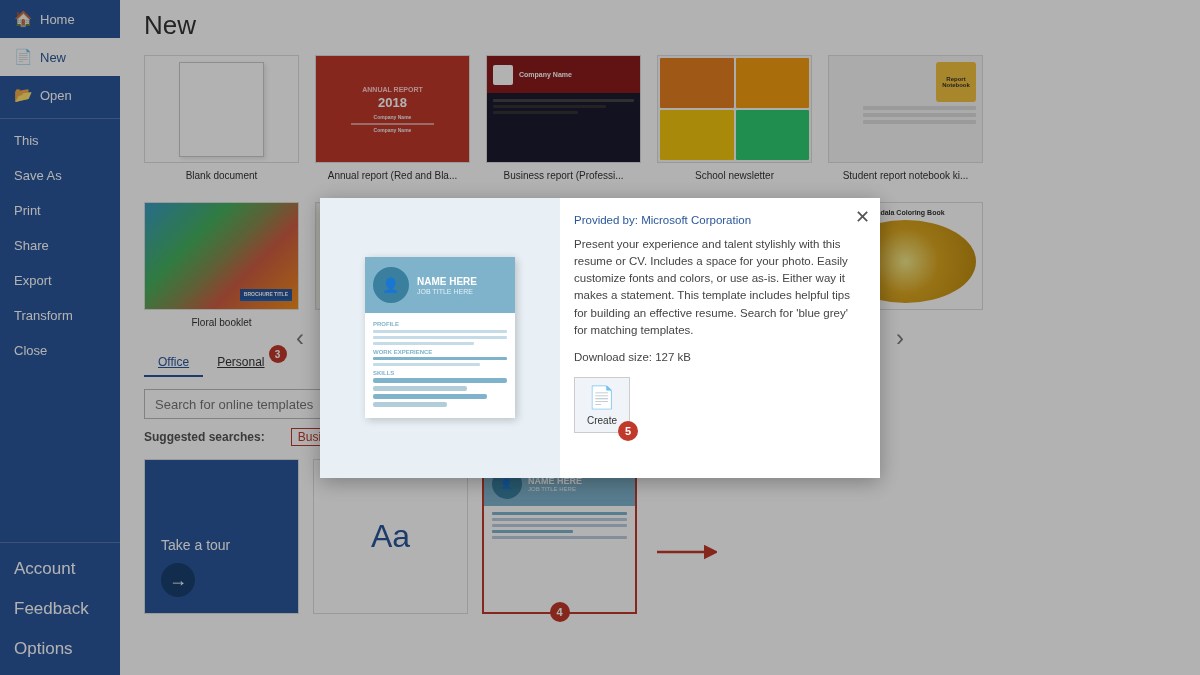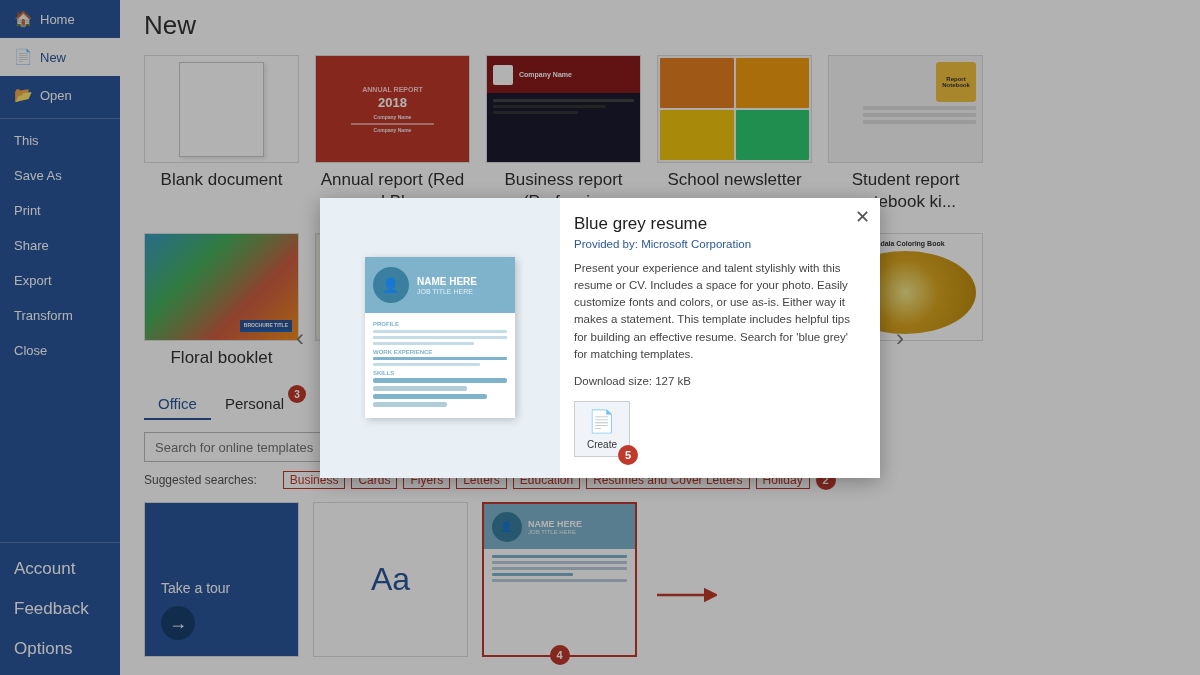--- a/index.html
+++ b/index.html
@@ -68,21 +68,21 @@
       border: 1px solid #ddd;
       overflow: hidden;
       display: flex;
       align-items: center;
       justify-content: center;
       background: #f8f8f8;
       margin-bottom: 6px;
     }
     .template-thumb.blank { background: #fff; }
     .template-label {
-      font-size: 17px;
+      font-size: 10px;
       color: #333;
       line-height: 1.3;
     }
 
     
     .blank-doc {
       width: 85px;
       height: 95px;
       background: #fff;
       border: 1px solid #ccc;
@@ -275,26 +275,27 @@
       flex: 1;
       background: radial-gradient(circle, #f0e68c 0%, #daa520 40%, #b8860b 100%);
       border-radius: 50%;
     }
 
     
     .tabs-section { margin-bottom: 12px; }
     .tabs-row { display: flex; align-items: center; gap: 0; margin-bottom: 12px; }
     .tab-btn {
       padding: 6px 14px;
-      font-size: 15px;
+      font-size: 12px;
       cursor: pointer;
       border: none;
       background: none;
       color: #333;
       position: relative;
+      text-decoration: underline;
     }
     .tab-btn.active { color: #2b579a; border-bottom: 2px solid #2b579a; font-weight: 500; }
     .tab-btn:not(.active) { border-bottom: 2px solid transparent; }
 
     
     .num-badge {
       display: inline-flex;
       align-items: center;
       justify-content: center;
       width: 18px;
@@ -335,21 +336,21 @@
       font-size: 14px;
     }
 
     .suggested-row {
       display: flex;
       align-items: center;
       gap: 6px;
       flex-wrap: wrap;
       font-size: 12px;
     }
-    .suggested-label { color: #555; margin-right: 20px; }
+    .suggested-label { color: #555; margin-right: 20px; font-weight: bold; }
     .suggested-tag {
       border: 1px solid #c0392b;
       color: #c0392b;
       padding: 1px 6px;
       cursor: pointer;
       font-size: 12px;
       background: #fff;
     }
 
     
@@ -889,21 +890,20 @@
               <div class="prm-line" style="width:80%;"></div>
               <div style="font-size:6px;color:#7fb3cc;font-weight:bold;margin:4px 0 2px;">SKILLS</div>
               <div class="prm-bar"></div>
               <div class="prm-bar short"></div>
               <div class="prm-bar" style="width:85%;"></div>
               <div class="prm-bar short" style="width:55%;"></div>
             </div>
           </div>
         </div>
         <div class="popup-info">
-          <div class="popup-title">Blue grey resume</div>
           <div class="popup-provider">Provided by: <span>Microsoft Corporation</span></div>
           <div class="popup-desc">Present your experience and talent stylishly with this resume or CV. Includes a space for your photo. Easily customize fonts and colors, or use as-is. Either way it makes a statement. This template includes helpful tips for building an effective resume. Search for 'blue grey' for matching templates.</div>
           <div class="popup-download">
             <span>Download size:</span>&nbsp;<span>127 kB</span>
           </div>
           <div style="position:relative;display:inline-block;">
             <button class="popup-create-btn">
               <span class="create-icon">📄</span>
               <span>Create</span>
             </button>

